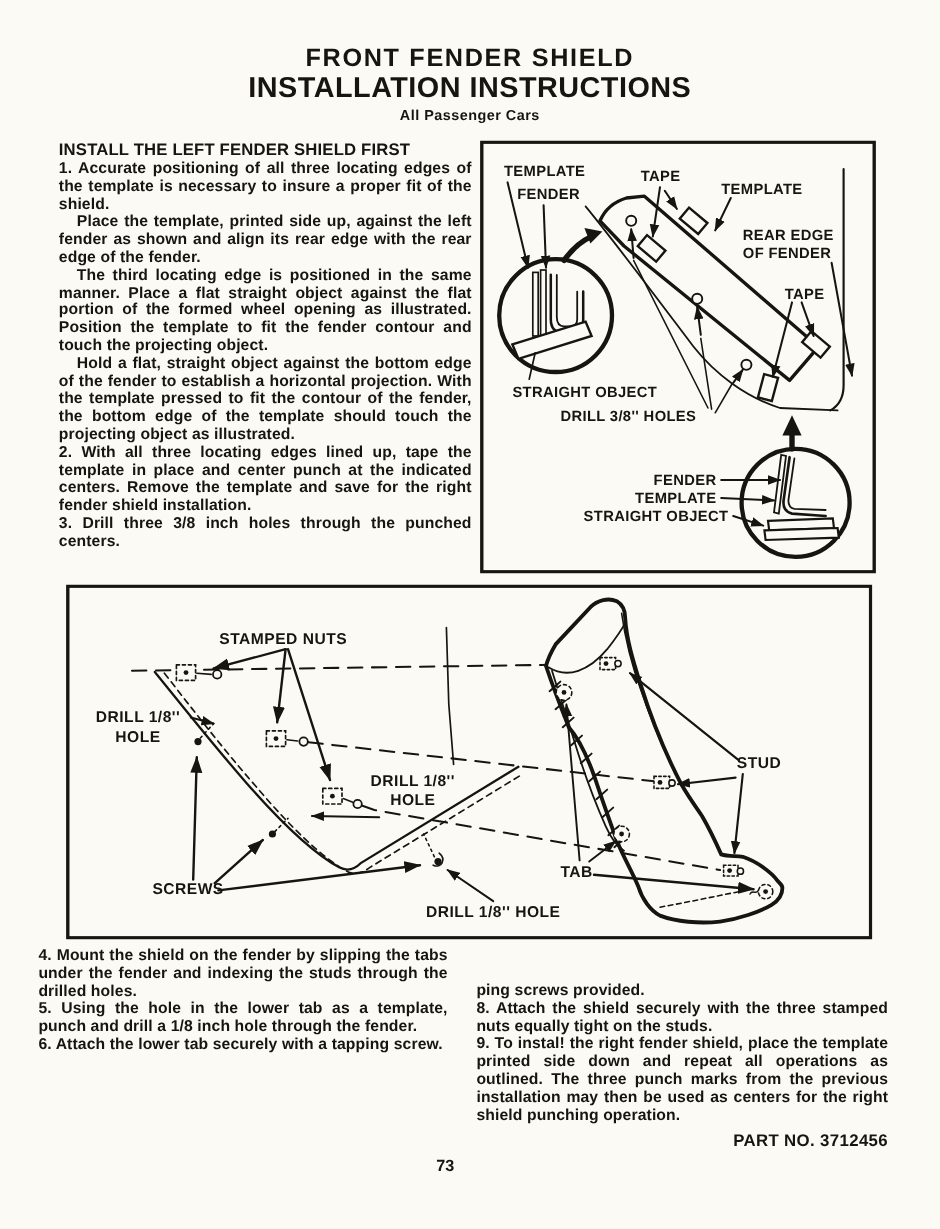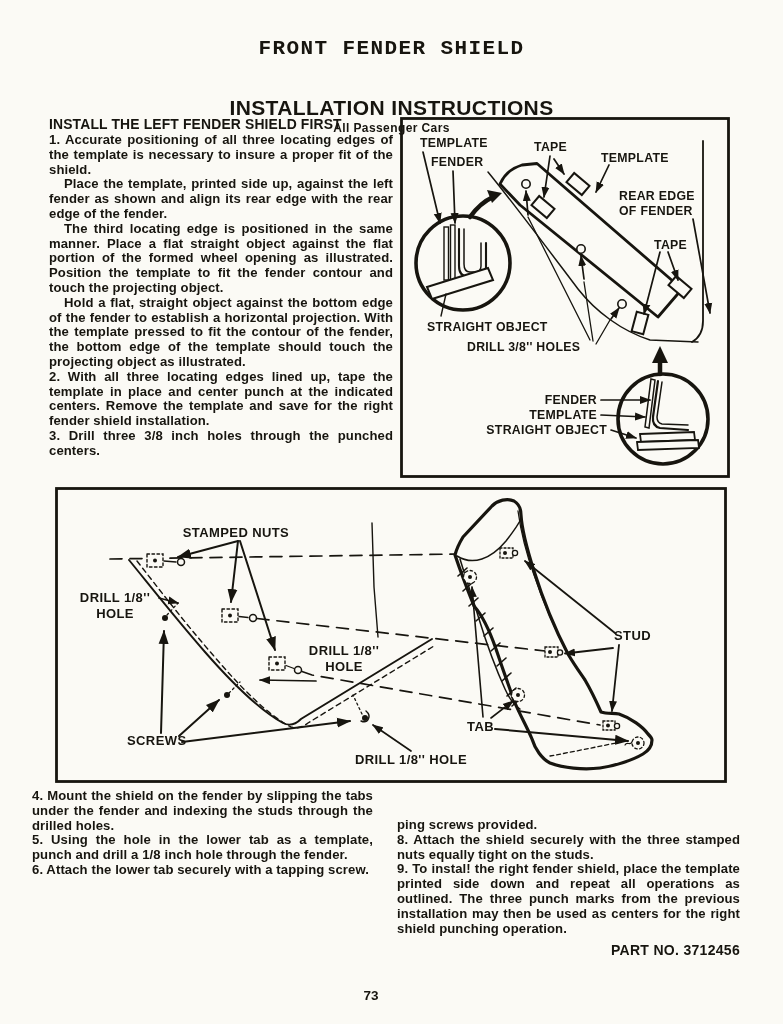--- a/index.html
+++ b/index.html
@@ -4,22 +4,22 @@
 <style>
   html,body{margin:0;padding:0;}
   body{
     width:783px;height:1024px;position:relative;overflow:hidden;
     background:#fbfaf5;color:#17150f;
     font-family:"Liberation Sans",sans-serif;font-weight:700;
   }
   .abs{position:absolute;}
   
   .header{left:0;top:38px;width:783px;text-align:center;line-height:1.08;}
-  .title1{font-size:21px;letter-spacing:1.4px;font-family:Liberation Mono, monospace;}
-  .title2{font-size:21px;letter-spacing:0.4px;margin-top:36px;}
+  .title1{font-size:21px;letter-spacing:1.4px;}
+  .title2{font-size:24px;letter-spacing:0.4px;}
   .subtitle{font-size:12px;letter-spacing:0.4px;margin-top:3px;}
   
   .intro{left:49px;top:116px;width:344px;}
   .intro h2{font-size:13.9px;margin:0 0 1px 0;letter-spacing:0.15px;white-space:nowrap;}
   .body-text p{
     font-size:13.1px;line-height:14.8px;margin:0;text-align:justify;
     letter-spacing:0.1px;
   }
   .body-text p.ind{text-indent:15px;}
   
@@ -27,21 +27,21 @@
   .diag-main{left:55px;top:487px;}
   svg text{
     font-family:"Liberation Sans",sans-serif;font-weight:700;fill:#17150f;
   }
   .lbl{font-size:12.3px;letter-spacing:0.3px;}
   .lblm{font-size:13px;letter-spacing:0.4px;}
   
   .steps-left{left:32px;top:789px;width:341px;}
   .steps-right{left:397px;top:818px;width:343px;}
   .part-no{font-size:14px;text-align:right;margin-top:6px;letter-spacing:0.3px;}
-  .page-num{left:0;top:964px;width:742px;text-align:center;font-size:13.5px;margin-top:24px;}
+  .page-num{left:0;top:964px;width:742px;text-align:center;font-size:13.5px;}
 </style>
 </head>
 <body>
 
 <div class="abs header">
   <div class="title1">FRONT FENDER SHIELD</div>
   <div class="title2">INSTALLATION INSTRUCTIONS</div>
   <div class="subtitle">All Passenger Cars</div>
 </div>
 

